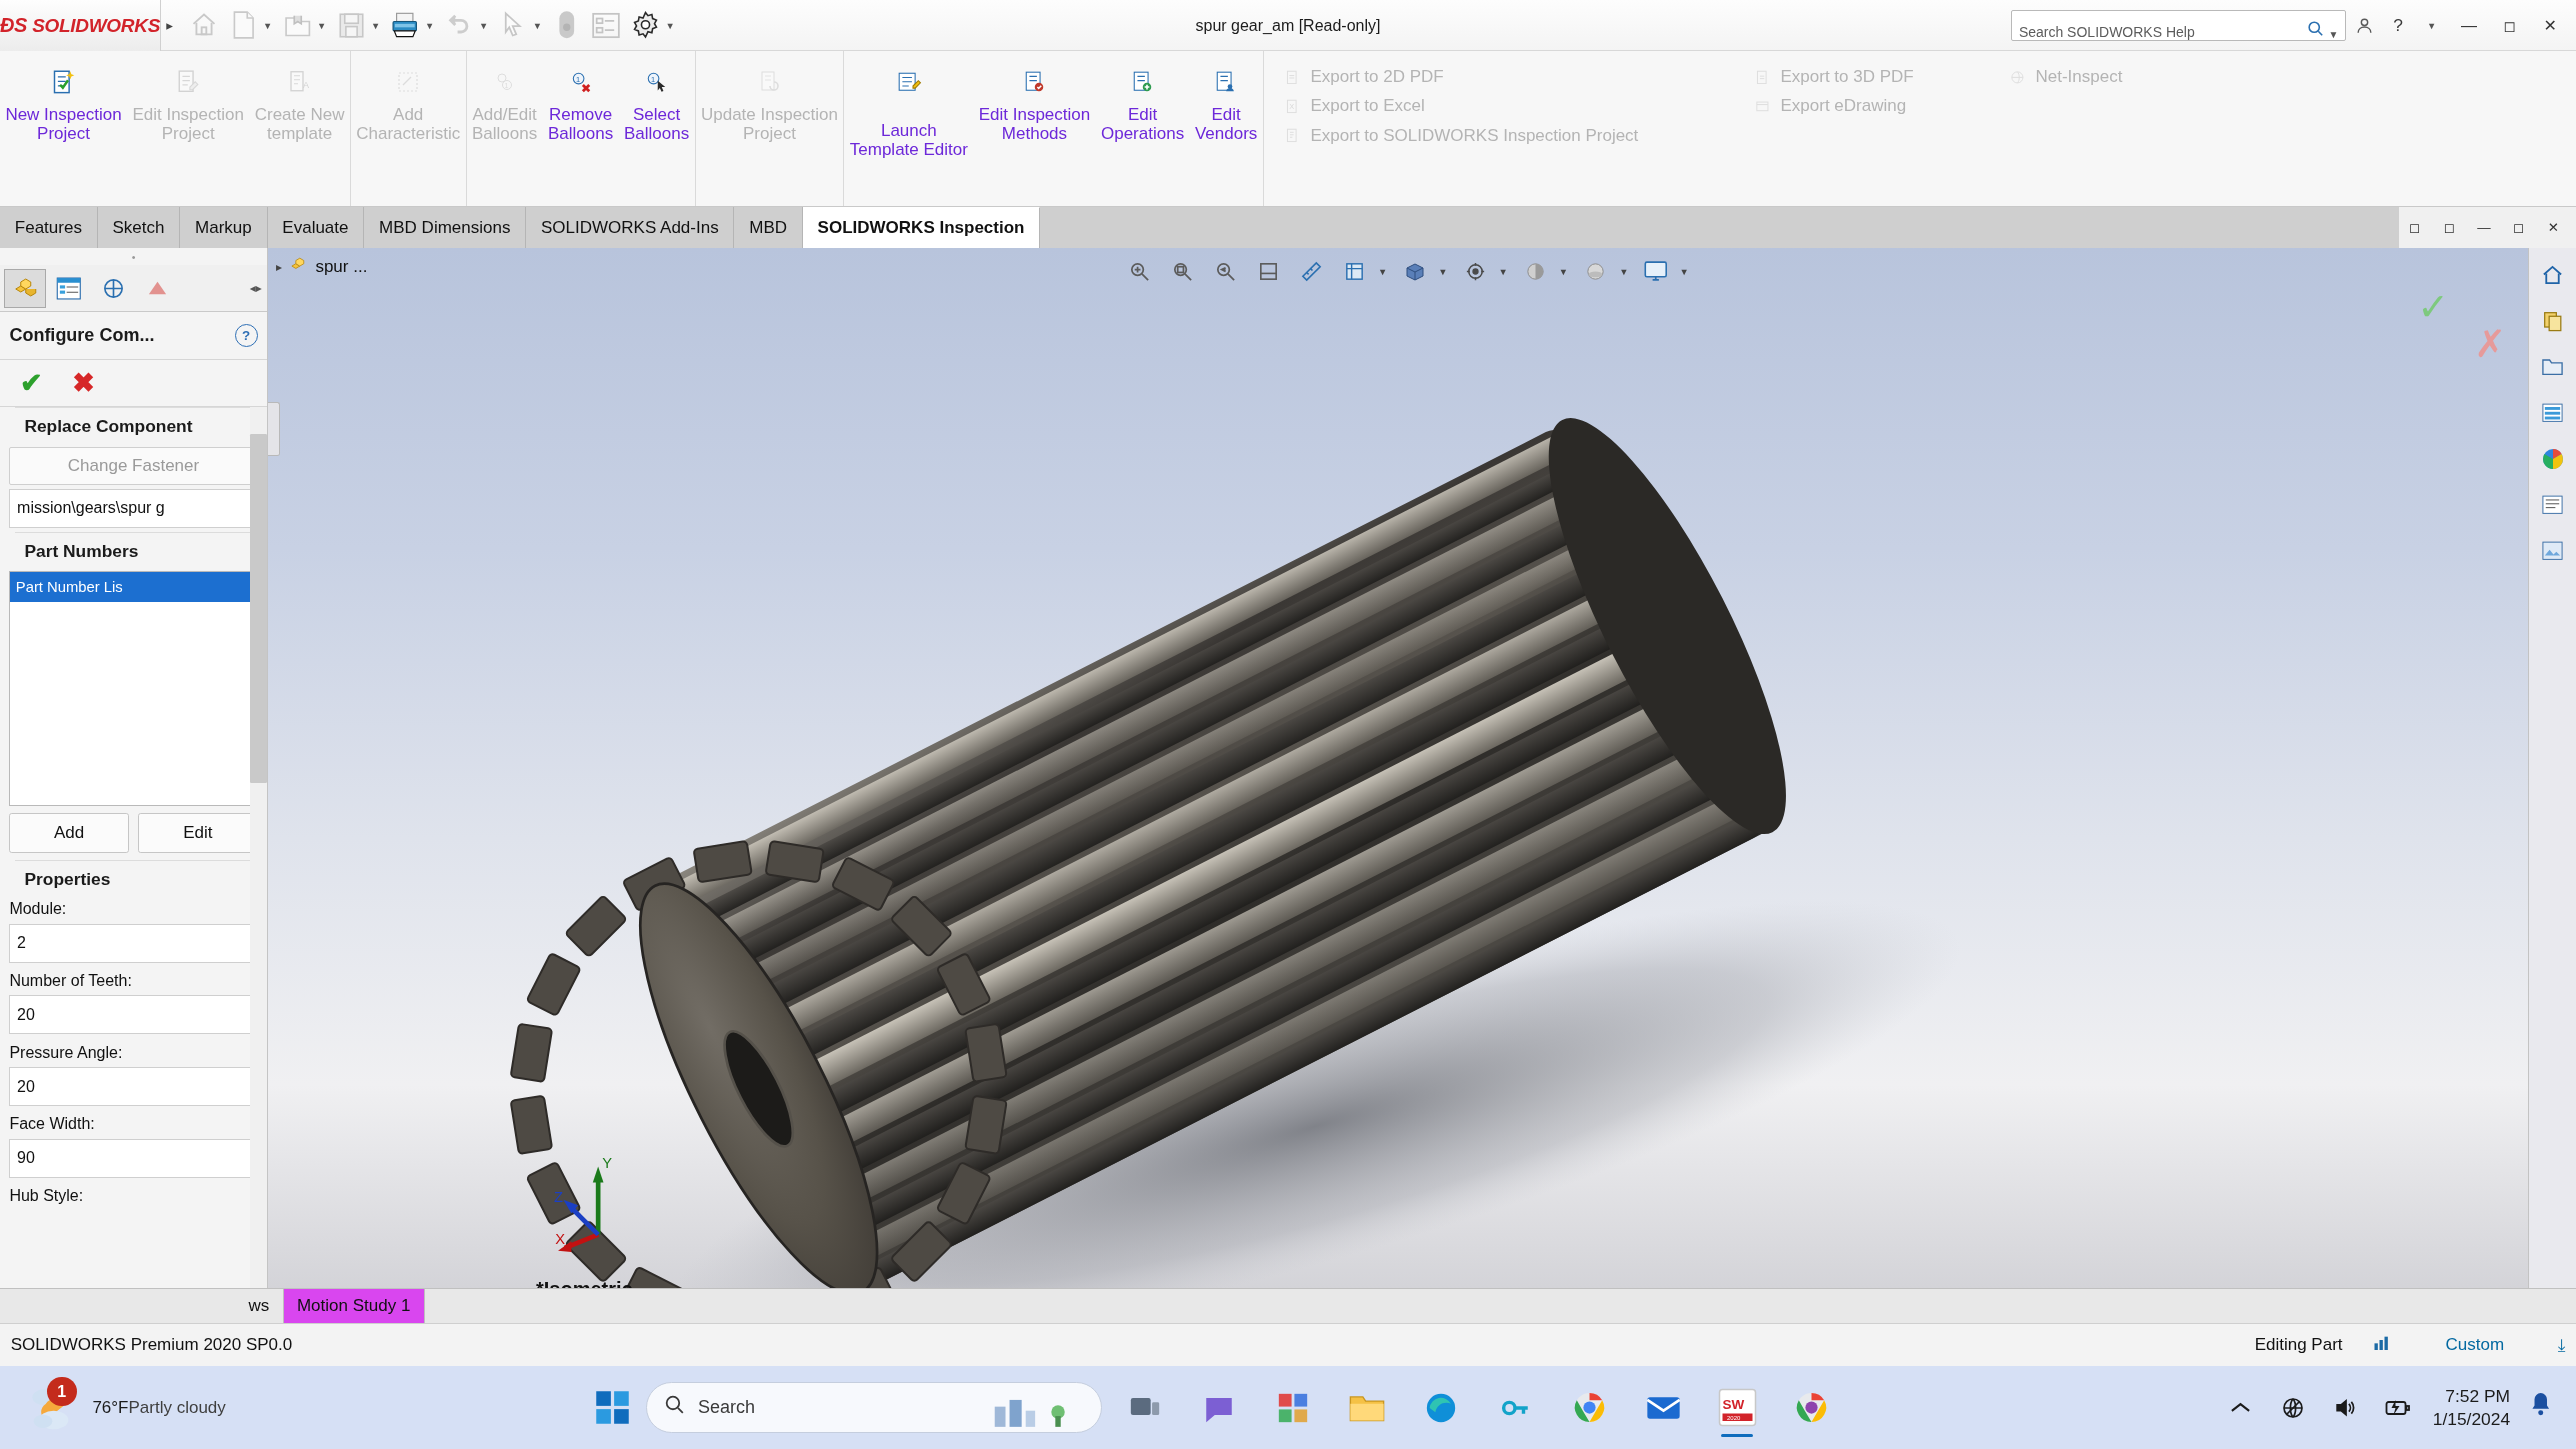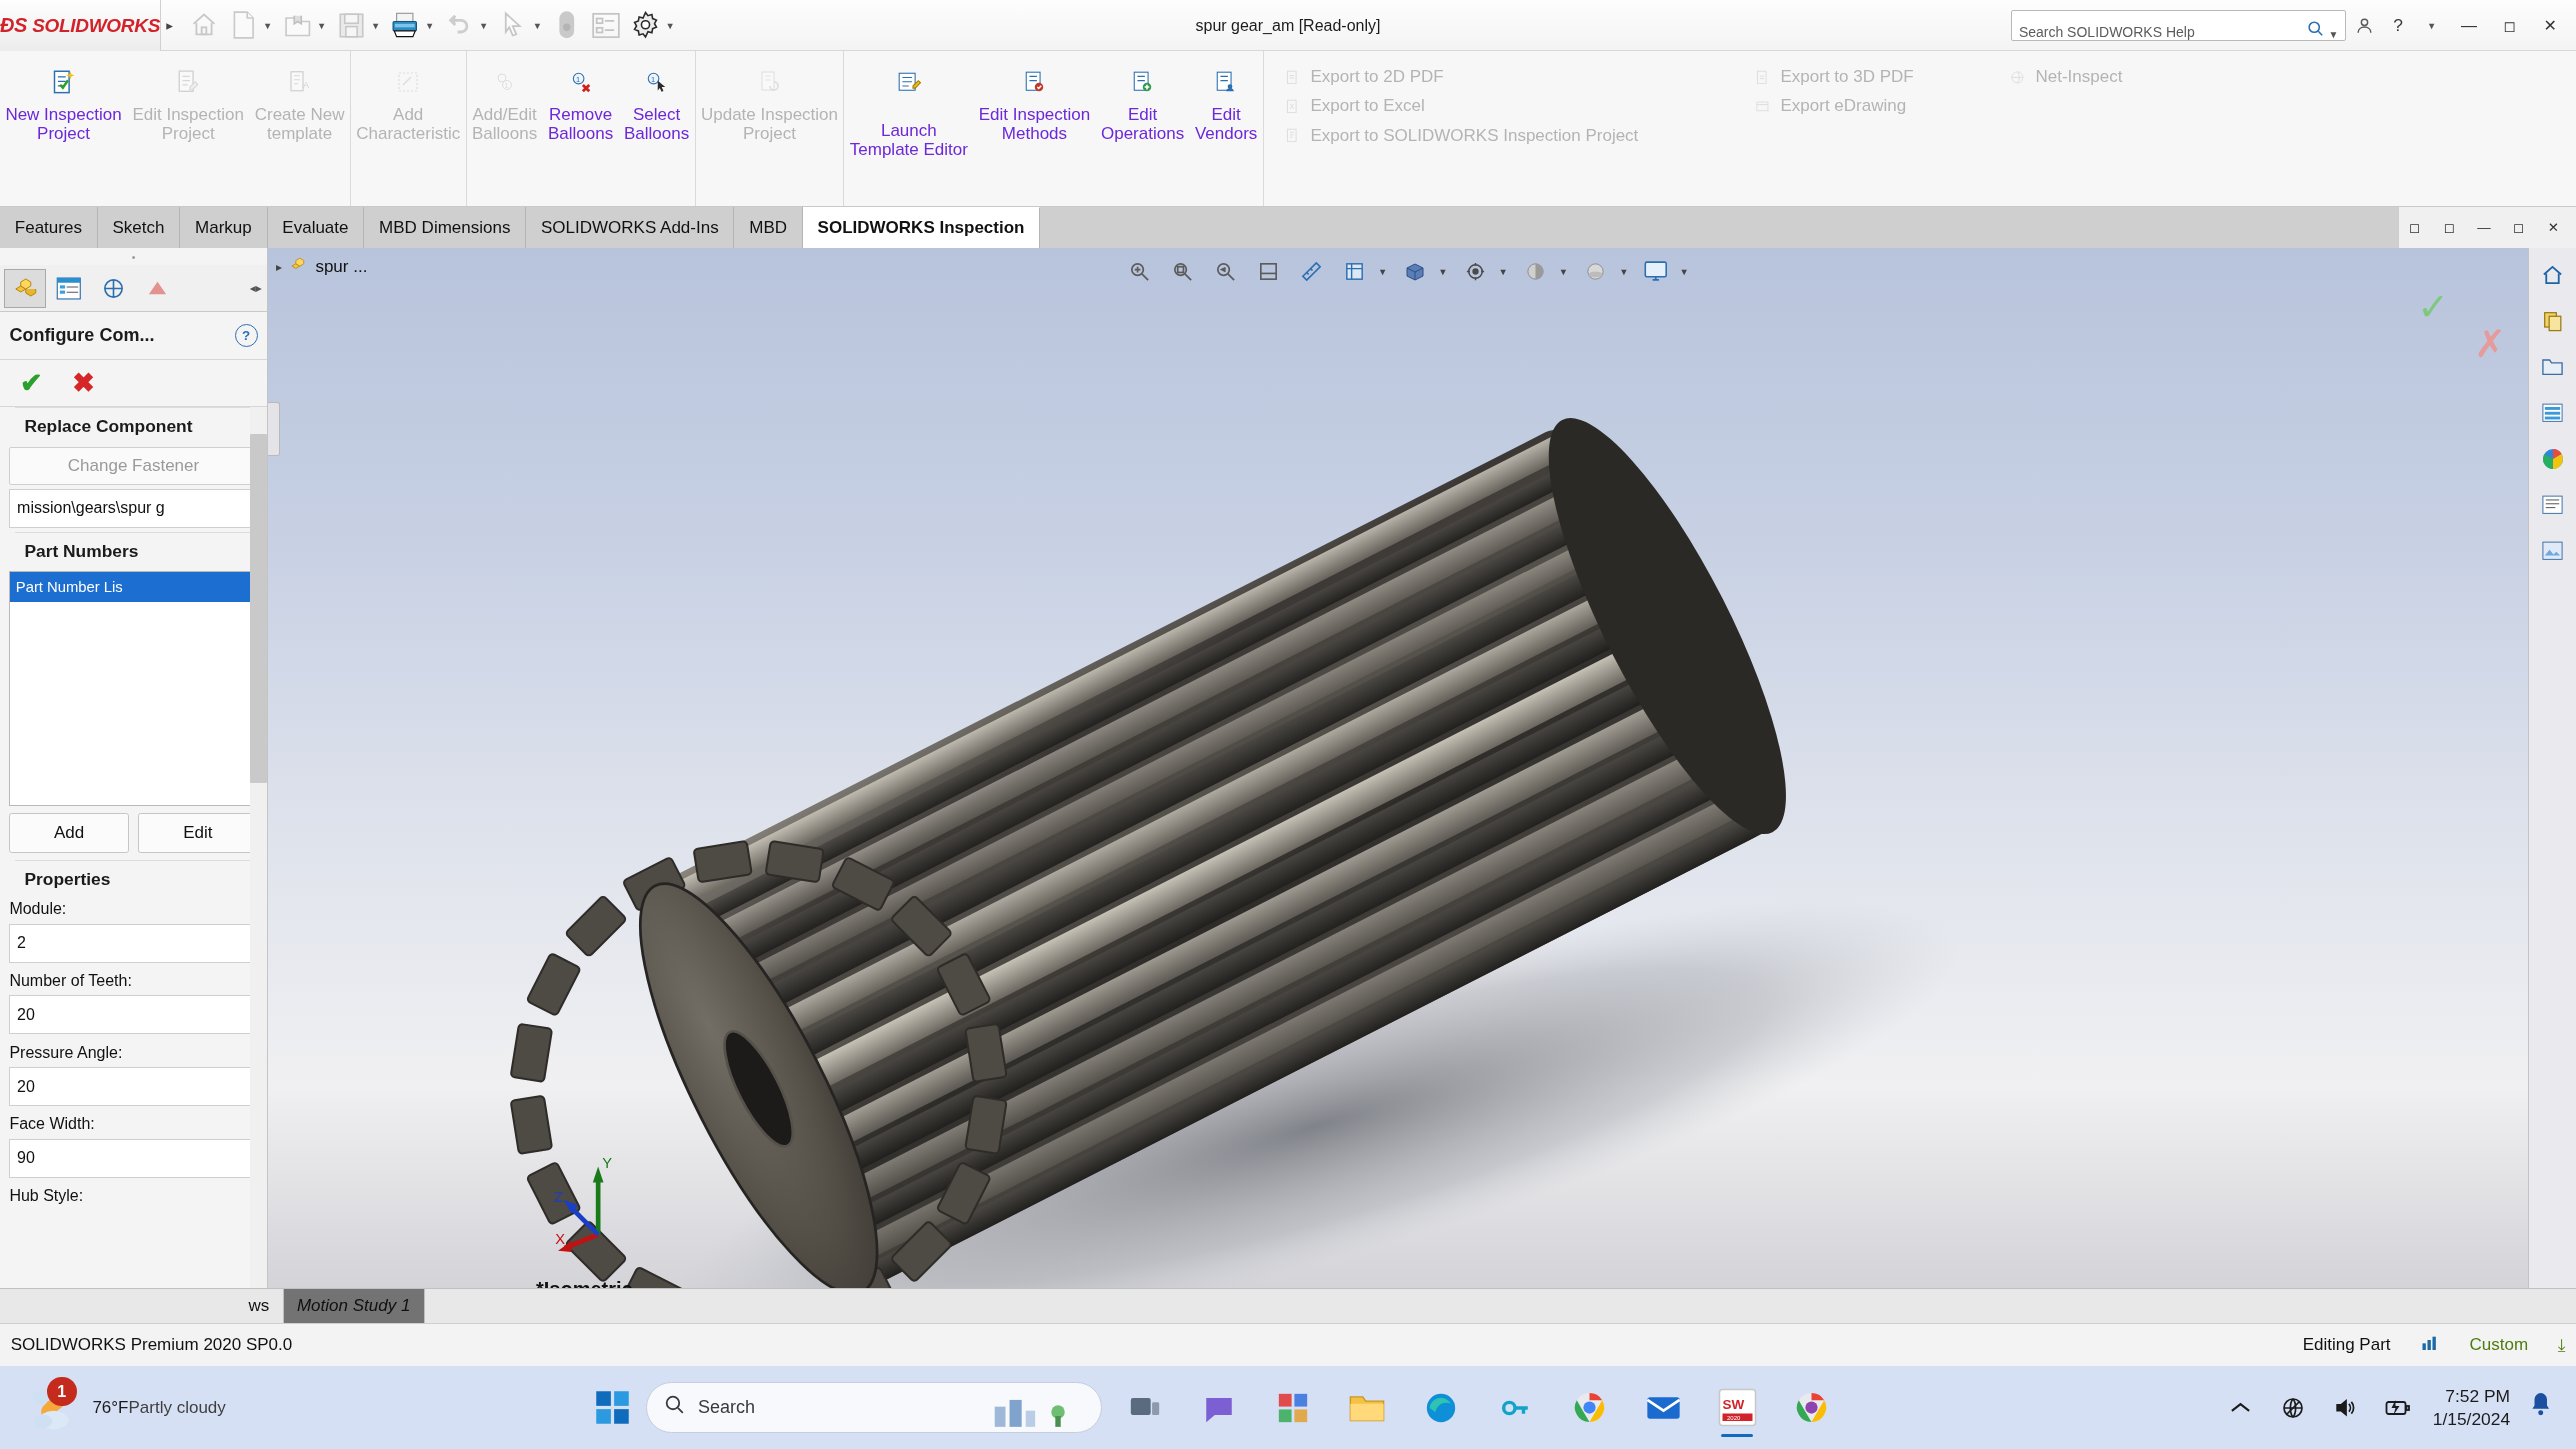--- a/index.html
+++ b/index.html
@@ -189,28 +189,28 @@
   
   .gear-wrap{ position:absolute; left:0; top:0; width:100%; height:100%; }
 
   
   .bottomtabs{
     position:absolute; left:0; top:1288px; width:2576px; height:35px;
     background:#e8e8e8; border-top:0.7px solid #c0c0c0; display:flex;align-items:stretch;
   }
   .btab{display:flex;align-items:center;padding:0 13.4px;font-size:17px;color:#111;
     border-right:0.7px solid #bfbfbf;}
-  .btab.active{background:#737373;font-style:italic;}
+  .btab.active{background:#d946ef;}
   .statusbar{
     position:absolute;left:0;top:1323px;width:2576px;height:43px;
     background:#f3f3f3;border-top:0.7px solid #cfcfcf;display:flex;align-items:center;
     padding: 0 10.7px; font-size:17px;color:#111;
   }
   .sb-right{margin-left:auto;display:flex;align-items:center;gap:29.5px;}
-  .sb-dim{color:#4d7c0f;}
+  .sb-dim{color:#0369a1;margin-left:24px;}
 
   
   .taskbar{
     position:absolute;left:0;top:1366px;width:2576px;height:83px;
     background:#d6e0f5; display:flex;align-items:center;
   }
   .tb-weather{display:flex;align-items:center;gap:9.4px;padding-left:27px;}
   .tb-wicon{position:relative;width:56px;height:56px;}
   .tb-badge{position:absolute;left:20px;top:-2.7px;width:29.5px;height:29.5px;border-radius:50%;
     background:#c42b1c;color:#fff;display:flex;align-items:center;justify-content:center;font-size:16px;font-weight:bold;}

